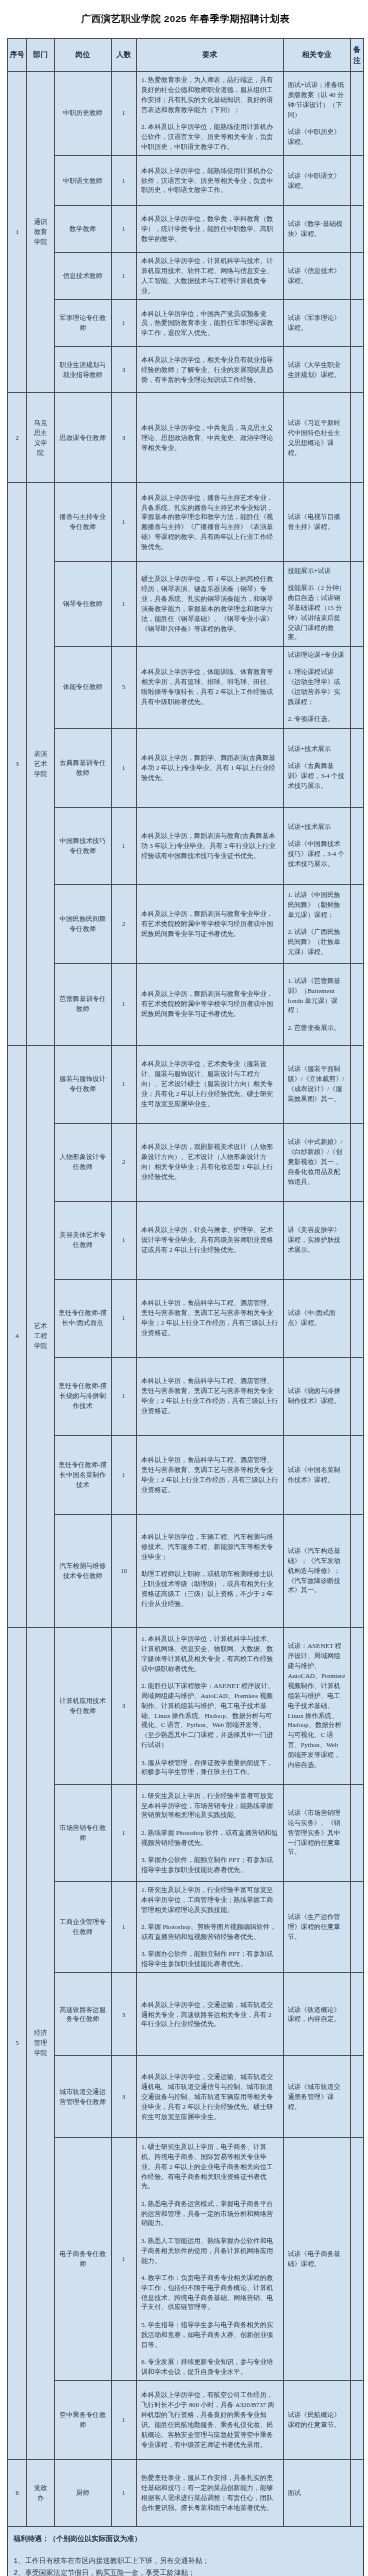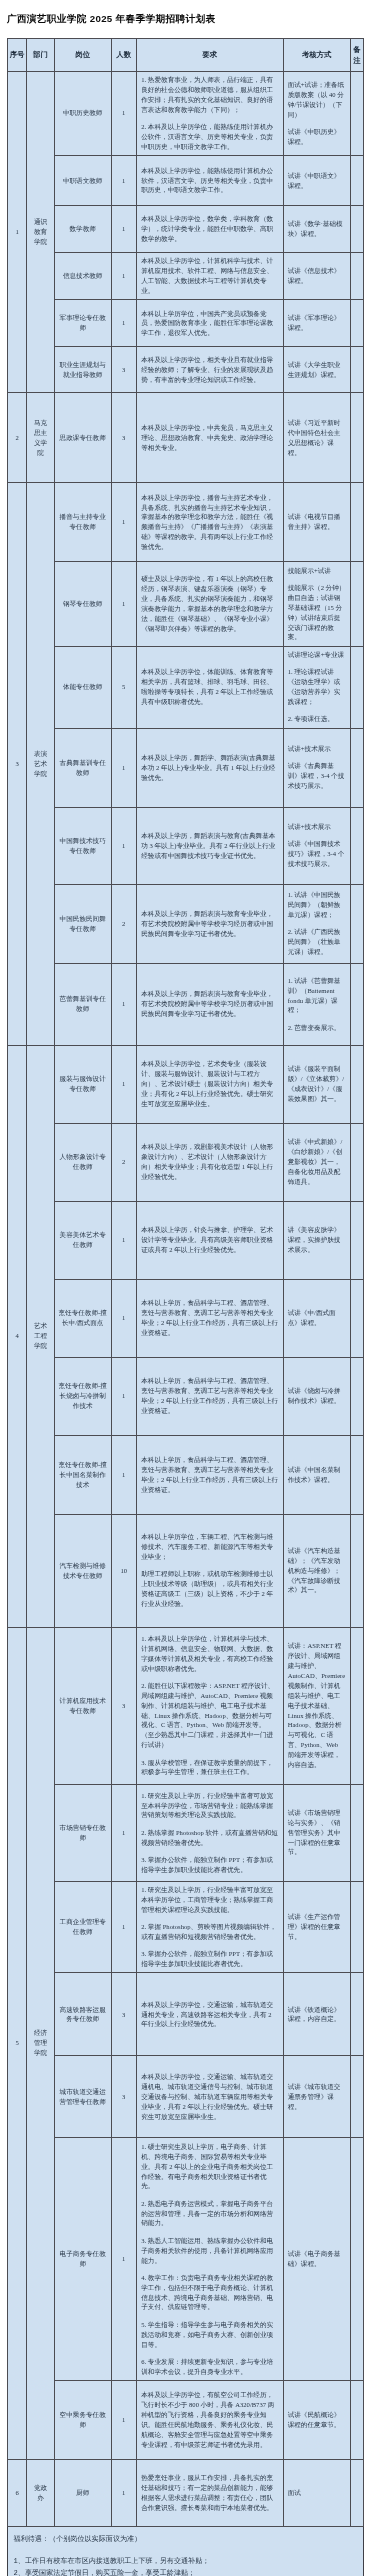--- a/index.html
+++ b/index.html
@@ -7,20 +7,21 @@
     width:369px;
     font-family:"Liberation Serif", serif;
     color:#263445;
   }
   .page { padding:8px 5.1px 6.9px 6.9px; }
   .doc-title {
     font-family:"Liberation Sans", sans-serif;
     font-weight:bold;
     font-size:9.7px;
     color:#0b0b0b;
+    text-align:center;
     margin:4.6px 0 12.6px 0;
     letter-spacing:0.3px;
   }
   table.plan {
     border-collapse:collapse;
     table-layout:fixed;
     width:357px;
     background:#cfe0f1;
   }
   col.c-seq   { width:19.4px; }
@@ -53,21 +54,21 @@
   tr.dept-start td { border-top:1.1px solid #3f3f46; }
   tr.first-row td { border-top:0.6px solid #4c4c52; }
   td.dept-cell { padding:2.3px 5.7px; text-align:center; }
   tfoot td.welfare-cell {
     text-align:left;
     padding:5.7px 6.9px 8px 5.7px;
     font-size:7.1px;
     line-height:1.7;
     border:1.1px solid #3f3f46;
   }
-  .welfare-heading { font-weight:normal; margin:0 0 10.3px 0; }
+  .welfare-heading { font-weight:bold; margin:0 0 10.3px 0; }
   .welfare-item { margin:0;font-family:Liberation Mono, monospace; }
 </style>
 </head>
 <body>
 
 <div class="page">
   <div class="doc-title">广西演艺职业学院 2025 年春季学期招聘计划表</div>
 
   <table class="plan">
     <colgroup>
@@ -79,21 +80,21 @@
         <col class="c-exam">
         <col class="c-note">
     </colgroup>
     <thead>
       <tr>
         <th>序号</th>
         <th>部门</th>
         <th>岗位</th>
         <th>人数</th>
         <th>要求</th>
-        <th>考核方式</th>
+        <th>相关专业</th>
         <th>备注</th>
       </tr>
     </thead>
     <tbody>
         <tr class="first-row" style="height: 79px;">
           <td class="center" rowspan="6">1</td>
           <td class="dept-cell" rowspan="6">通识教育学院</td>
           <td class="center">中职历史教师</td>
           <td class="center">1</td>
           <td class="req-cell">

